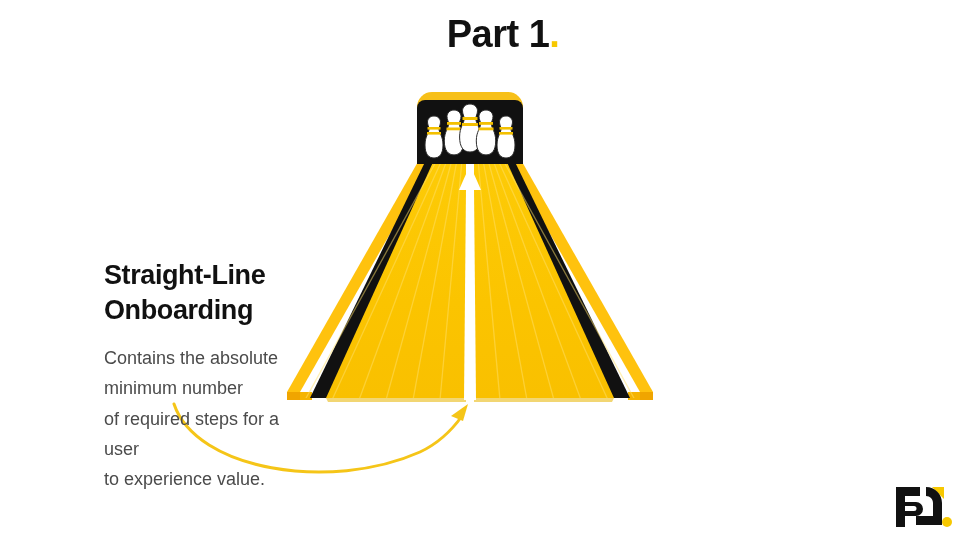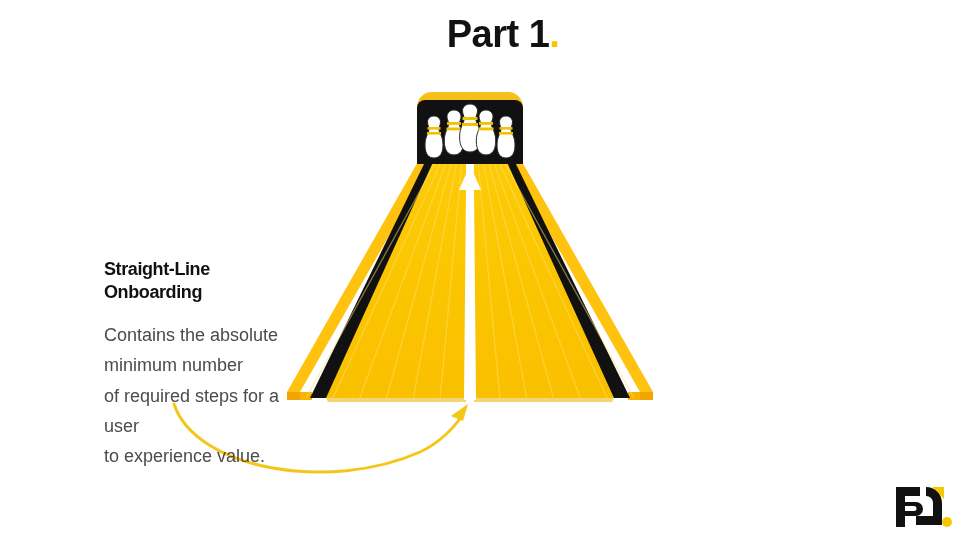--- a/index.html
+++ b/index.html
@@ -14,21 +14,21 @@
     position:absolute;left:0;top:14px;width:960px;text-align:center;
     font-size:38px;font-weight:bold;color:#111111;letter-spacing:-0.5px;
     line-height:1.1;
     padding-left:23px;
   }
   #title .dot{color:#F7C800;}
 
   
   #textblock{position:absolute;left:104px;top:258px;width:200px;}
   #heading{
-    font-size:18px;font-weight:bold;color:#111111;line-height:1.28;
+    font-size:27px;font-weight:bold;color:#111111;line-height:1.28;
     letter-spacing:-0.4px;margin:0 0 16px 0;white-space:pre-line;
   }
   #body-copy{
     font-size:18px;color:#4b4b4b;line-height:1.68;margin:0;
     white-space:pre-line;width:190px;
   }
 
   
   #lane-svg{position:absolute;left:0;top:0;}
 

